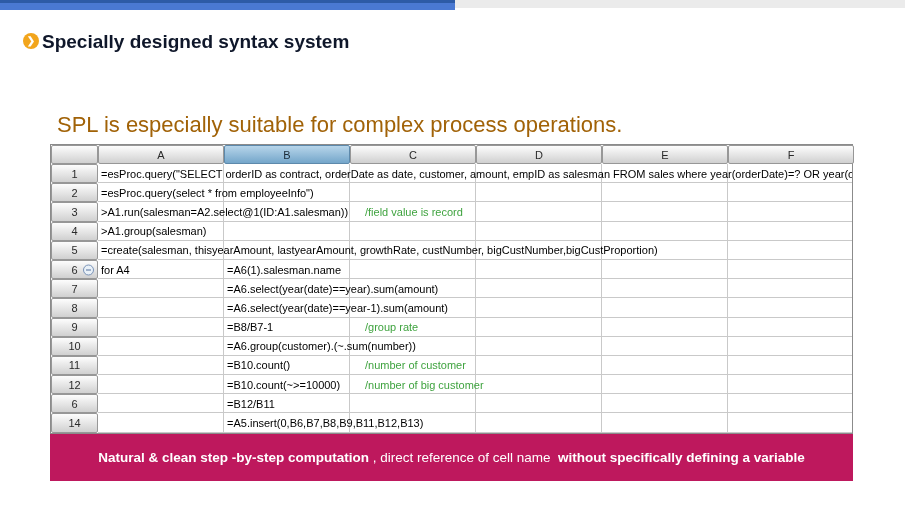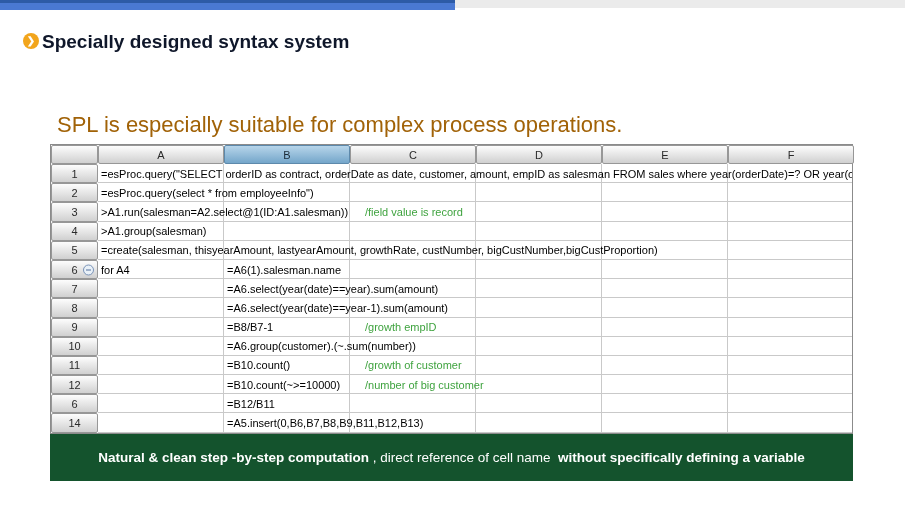--- a/index.html
+++ b/index.html
@@ -39,21 +39,21 @@
   .bgcell{width:126px;height:100%;border-right:1px solid #c9c9c9;border-bottom:1px solid #c9c9c9;
     box-sizing:border-box;flex:none;}
   .celltext{position:absolute;top:50%;transform:translateY(-50%);white-space:pre;
     color:#000;line-height:1;}
   .celltext.colA{left:3px;}
   .celltext.colB{left:129px;}
   .celltext.colC{left:267px;}
   .celltext.comment{color:#3fa33f;}
 
   
-  .banner{position:absolute;left:50px;top:434px;width:803px;height:47px;background:#14532d;
+  .banner{position:absolute;left:50px;top:434px;width:803px;height:47px;background:#be185d;
     display:flex;align-items:center;justify-content:center;color:#ffffff;font-size:13.5px;}
   .banner span{white-space:pre;}
   .banner .b{font-weight:bold;}
 </style>
 </head>
 <body>
 
 <div class="topbar-blue"></div>
 <div class="topbar-gray"></div>
 
@@ -194,21 +194,21 @@
           <span>9</span>
         </div>
         <div class="cells">
           <div class="bgcell"></div>
           <div class="bgcell"></div>
           <div class="bgcell"></div>
           <div class="bgcell"></div>
           <div class="bgcell"></div>
           <div class="bgcell"></div>
           <span class="celltext colB">=B8/B7-1</span>
-          <span class="celltext colC comment">/growth empID</span>
+          <span class="celltext colC comment">/group rate</span>
         </div>
       </div>
       <div class="data-row">
         <div class="btn rowhdr">
           <span>10</span>
         </div>
         <div class="cells">
           <div class="bgcell"></div>
           <div class="bgcell"></div>
           <div class="bgcell"></div>
@@ -223,21 +223,21 @@
           <span>11</span>
         </div>
         <div class="cells">
           <div class="bgcell"></div>
           <div class="bgcell"></div>
           <div class="bgcell"></div>
           <div class="bgcell"></div>
           <div class="bgcell"></div>
           <div class="bgcell"></div>
           <span class="celltext colB">=B10.count()</span>
-          <span class="celltext colC comment">/growth of customer</span>
+          <span class="celltext colC comment">/number of customer</span>
         </div>
       </div>
       <div class="data-row">
         <div class="btn rowhdr">
           <span>12</span>
         </div>
         <div class="cells">
           <div class="bgcell"></div>
           <div class="bgcell"></div>
           <div class="bgcell"></div>

